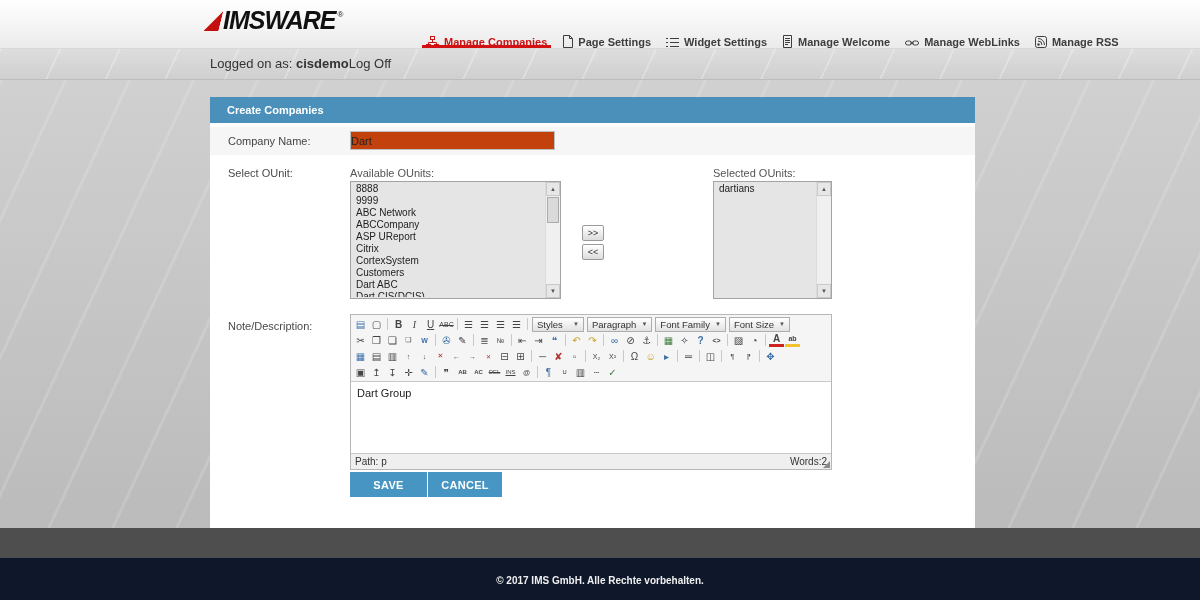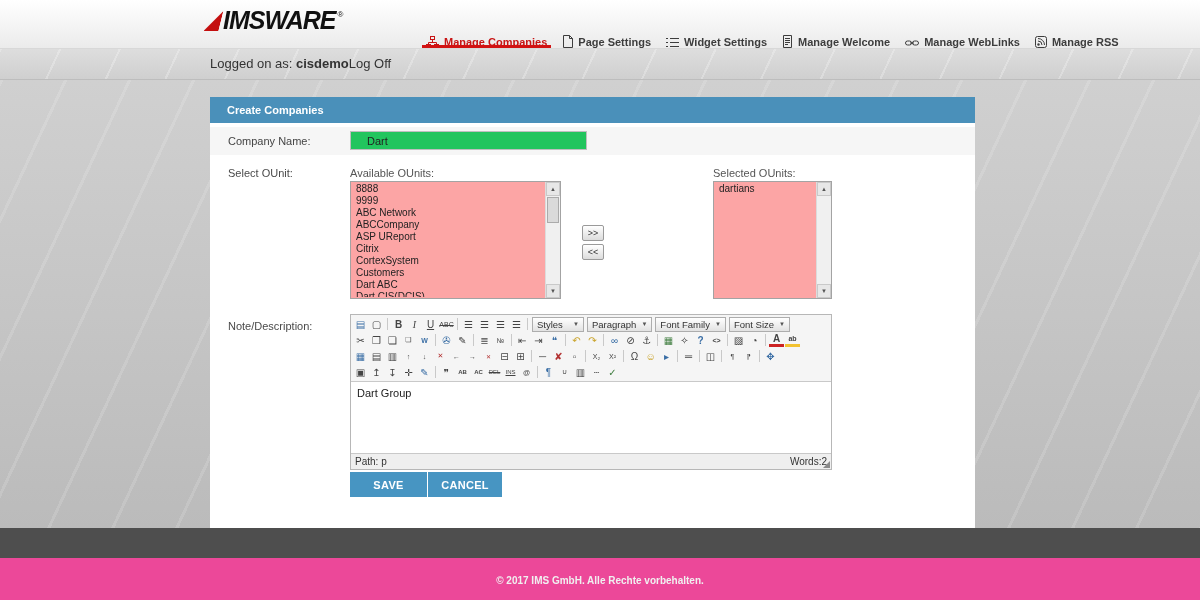--- a/index.html
+++ b/index.html
@@ -35,26 +35,26 @@
         background:repeating-linear-gradient(115deg,rgba(255,255,255,.14) 0 3px,rgba(255,255,255,0) 3px 58px),
                    linear-gradient(180deg,#d0d0d0,#bbbbbb)}
 
   
   .card{position:absolute;left:210px;top:17px;width:765px;height:431px;background:#fff}
   .card-title{position:absolute;top:0;left:0;right:0;height:26px;background:#4a90ba;color:#fff;
               font-size:11px;font-weight:bold;line-height:26px;padding-left:17px;box-sizing:border-box}
   .row-company{position:absolute;top:30px;left:0;right:0;height:28px;background:#f6f6f6}
   .row-company label{position:absolute;left:18px;top:8px;font-size:11px;color:#444}
   .company-input{position:absolute;left:140px;top:4px;width:203px;height:17px;border:1px solid #bfbfbf;
-                 font-size:11px;padding:0 16px;font-family:inherit;background:#22c55e;color:#222}
+                 font-size:11px;padding:0 0;font-family:inherit;background:#c2410c;color:#222}
   .lbl{font-size:11px;color:#4a4a4a;position:absolute;white-space:nowrap}
   #lbl-select{left:18px;top:70px}
   #lbl-available{left:140px;top:70px;color:#555}
   #lbl-selected{left:503px;top:70px;color:#555}
-  .listbox{position:absolute;top:84px;height:118px;border:1px solid #a3a3a3;background:#fca5a5;
+  .listbox{position:absolute;top:84px;height:118px;border:1px solid #a3a3a3;background:#e5e5e5;
            box-sizing:border-box;overflow:hidden}
   #available-list{left:140px;width:211px}
   #selected-list{left:503px;width:119px}
   .opts{position:absolute;top:1px;left:1px;right:15px;bottom:1px;overflow:hidden}
   .opt{font-size:10px;line-height:12px;padding-left:4px;color:#222;white-space:nowrap;cursor:default}
   .sb{position:absolute;top:0;right:0;bottom:0;width:14px;background:#f0f0f0;border-left:1px solid #dcdcdc}
   .sb-up,.sb-down{position:absolute;left:0;right:0;height:14px;background:#e7e7e7;border:1px solid #c9c9c9;
                   box-sizing:border-box;font-size:6px;color:#555;text-align:center;line-height:12px;cursor:pointer}
   .sb-up{top:0}.sb-down{bottom:0}
   .sb-thumb{position:absolute;left:1px;right:1px;top:15px;height:24px;background:#dadada;border:1px solid #ababab;cursor:pointer}
@@ -84,21 +84,21 @@
              border-width:0 0 7px 7px;border-color:transparent transparent #8a8a8a transparent;cursor:nwse-resize}
 
   .actions{position:absolute;left:140px;top:375px;display:flex;gap:1px}
   .btn-blue{height:25px;background:#4795c2;color:#fff;border:none;font-weight:bold;font-size:11px;
             font-family:inherit;letter-spacing:.3px;cursor:pointer}
   #save-btn{width:77px}
   #cancel-btn{width:74px}
 
   
   .foot1{position:absolute;top:528px;left:0;width:1200px;height:30px;background:#4e4e4e}
-  .foot2{position:absolute;top:558px;left:0;width:1200px;height:42px;background:#ec4899;color:#f0f0f0;
+  .foot2{position:absolute;top:558px;left:0;width:1200px;height:42px;background:#0f172a;color:#f0f0f0;
          font-size:10px;font-weight:bold;text-align:center}
   .foot2 .copy{padding-top:17px}
 
   
   .g-b{font-weight:bold}
   .g-i{font-style:italic;font-family:"Liberation Serif",serif}
   .g-u{text-decoration:underline}
   .g-s{text-decoration:line-through}
   .sm{font-size:7px}
   .xs{font-size:6px}

